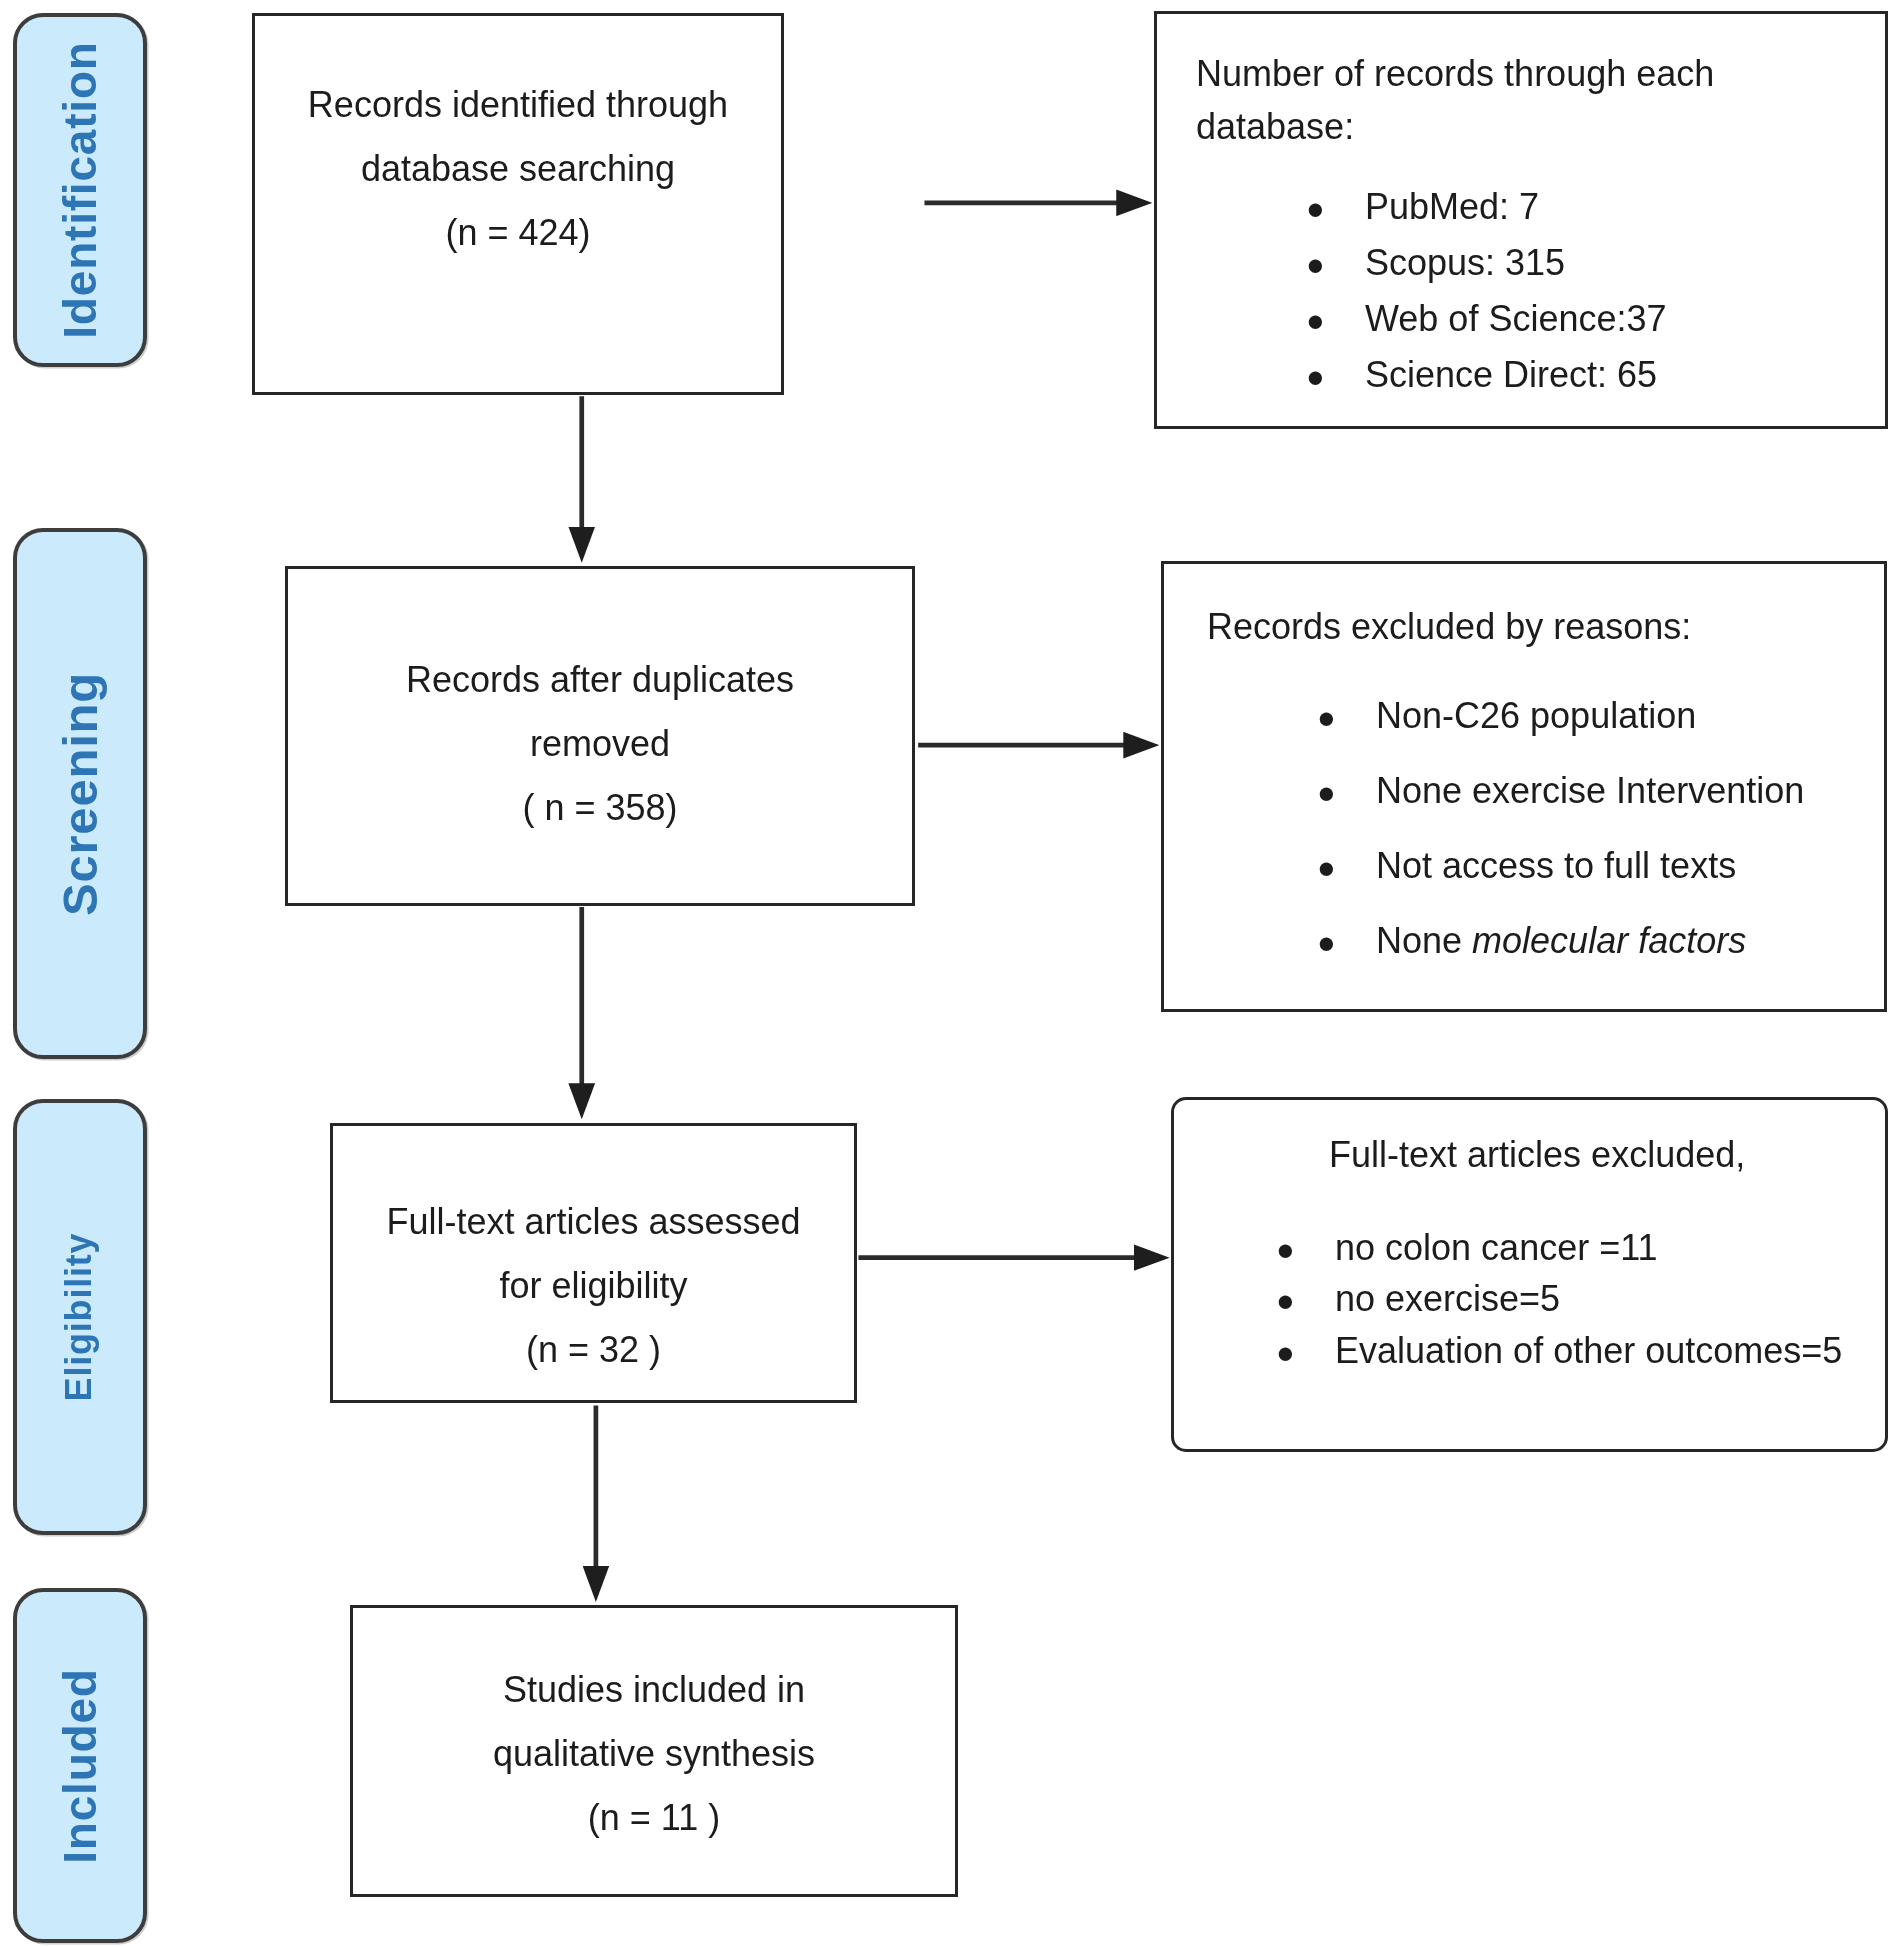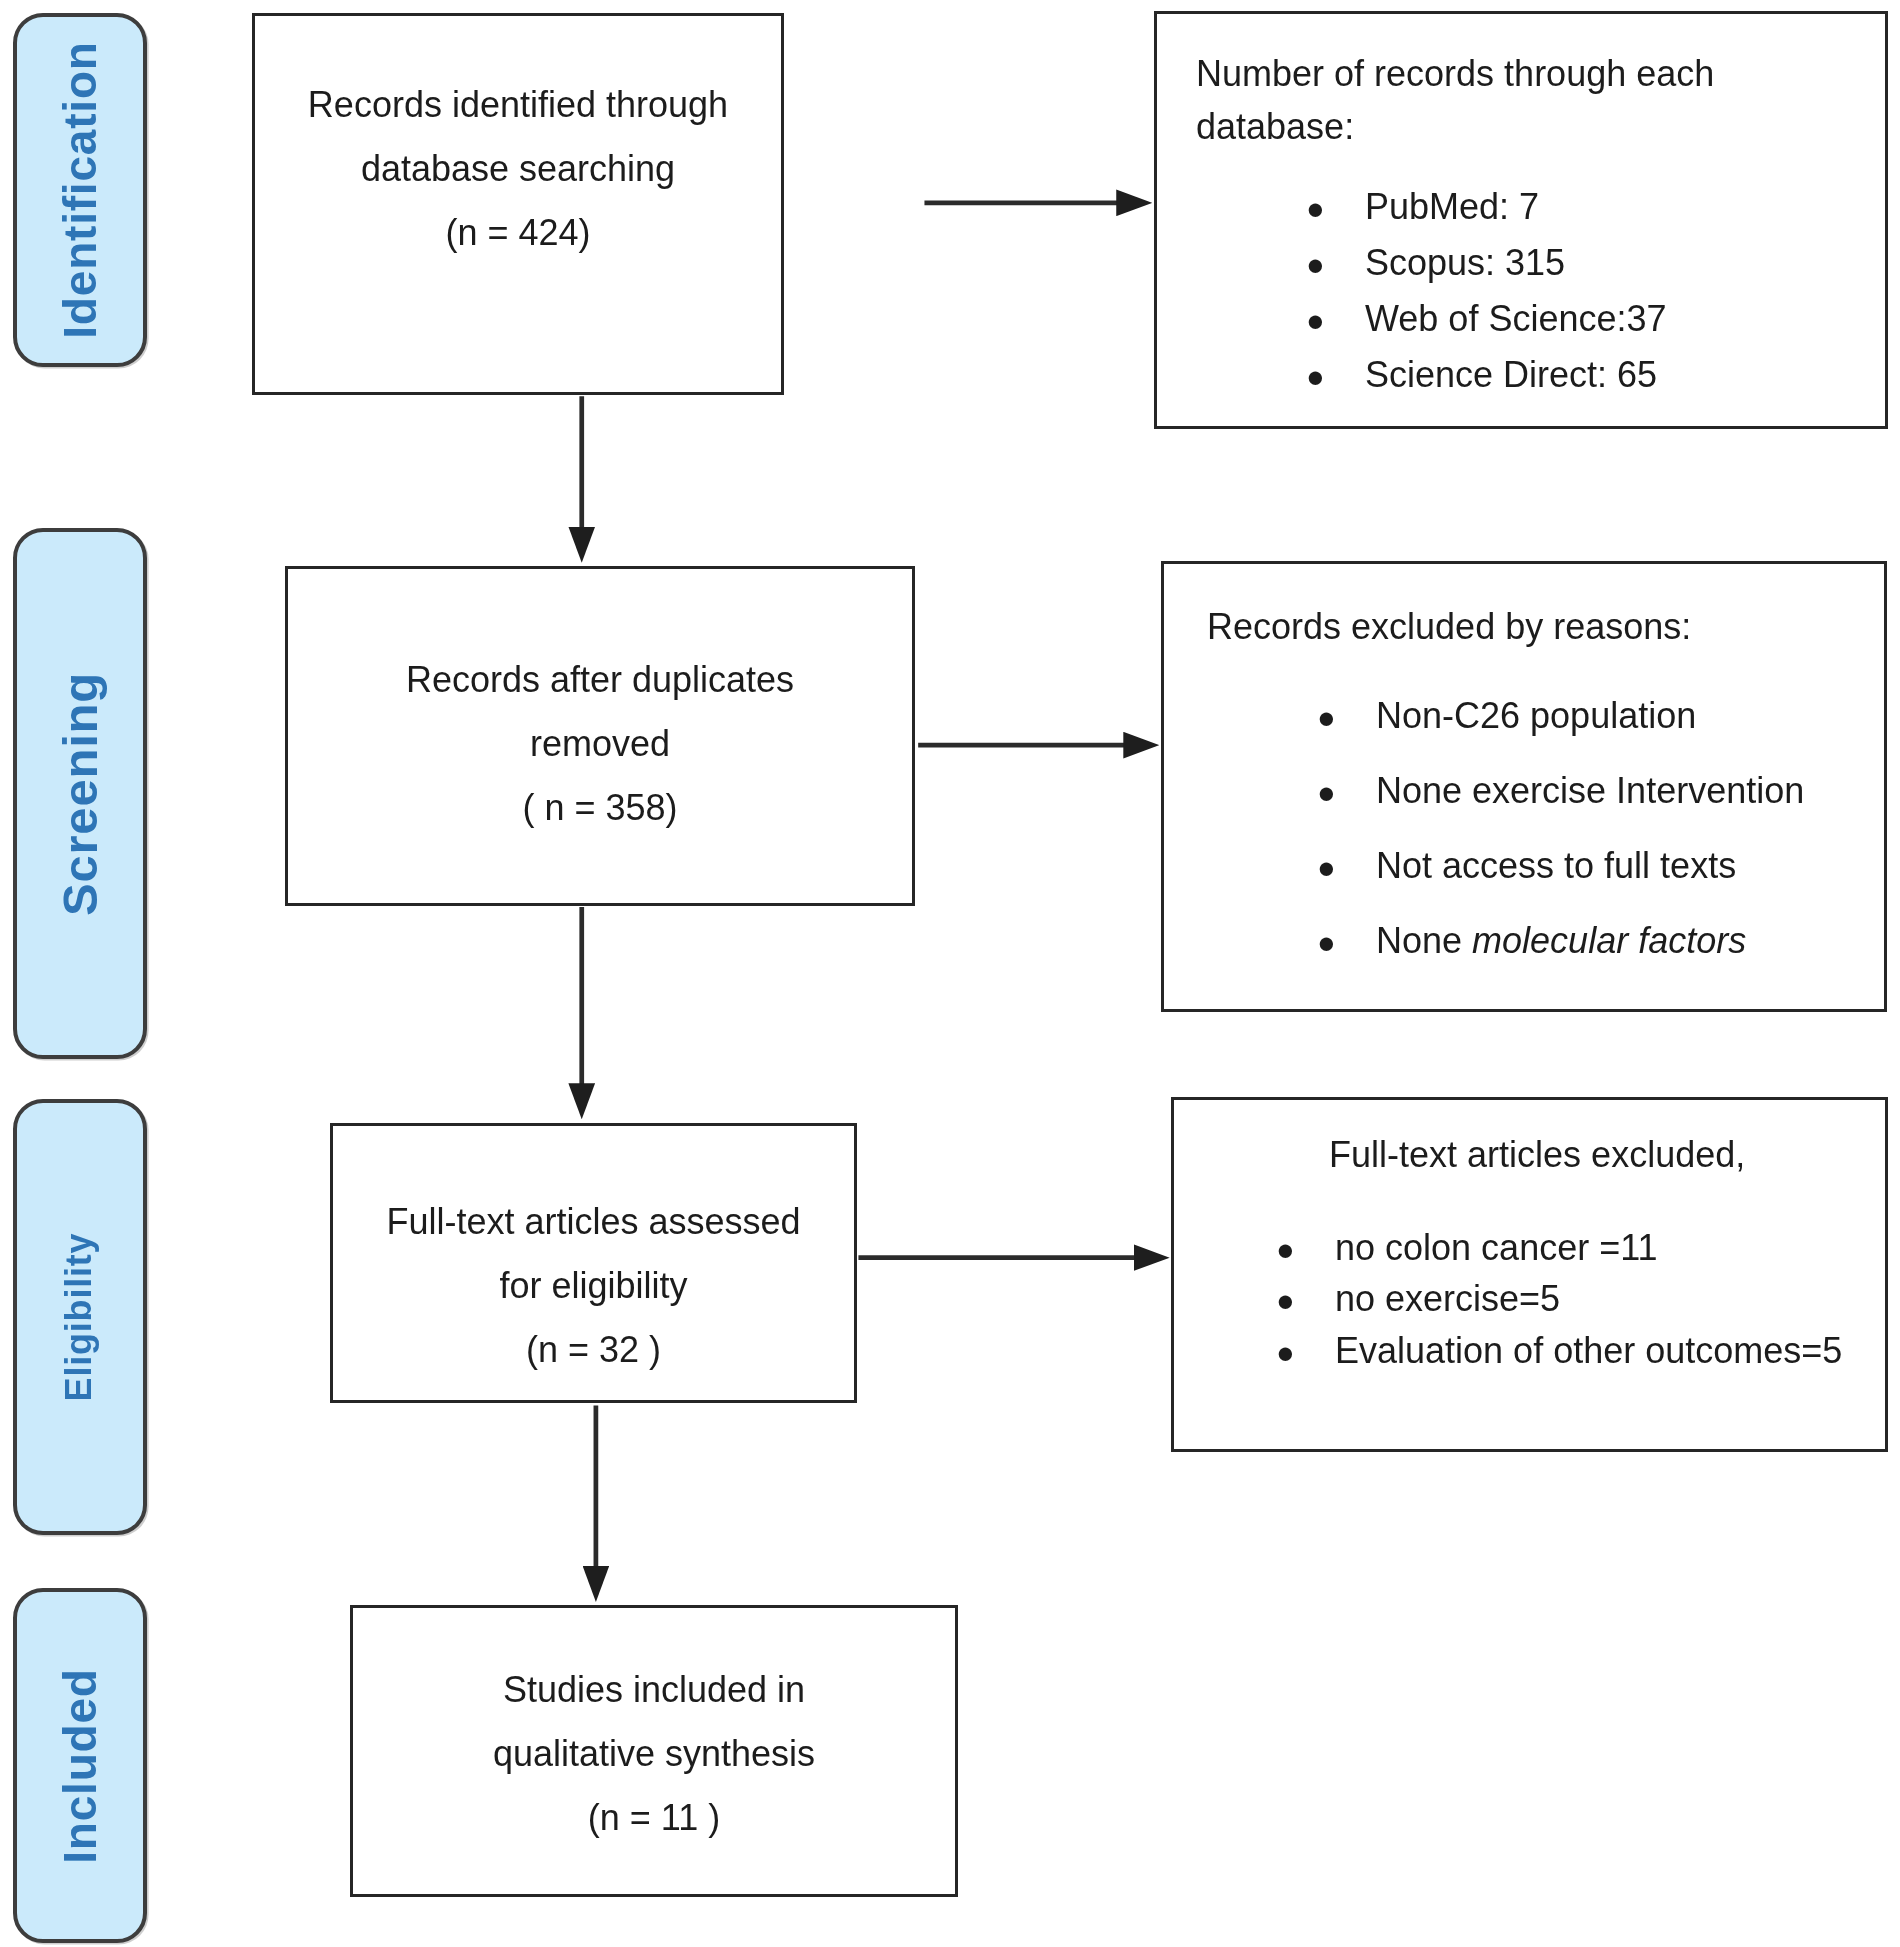--- a/index.html
+++ b/index.html
@@ -65,21 +65,21 @@
   .dbox .title{line-height:53px;}
   .dbox ul{list-style:none;margin:0;padding:0;}
   .dbox li{display:flex;align-items:baseline;}
   .dbox .dot{flex:0 0 59px;text-align:left;font-size:31px;}
   .dbox.d1{left:1154px;top:11px;width:734px;height:418px;padding:33px 31px 0 39px;}
   .dbox.d1 ul{margin-top:33px;padding-left:110px;}
   .dbox.d1 li{margin-bottom:14px;}
   .dbox.d2{left:1161px;top:561px;width:726px;height:451px;padding:36px 11px 0 43px;}
   .dbox.d2 ul{margin-top:42px;padding-left:110px;}
   .dbox.d2 li{margin-bottom:33px;}
-  .dbox.d3{left:1171px;top:1097px;width:717px;height:355px;padding:28px 19.7px 0 35px;}
+  .dbox.d3{left:1171px;top:1097px;width:717px;height:355px;padding:28px 19.7px 0 35px;border-radius:15px;}
   .dbox.d3 .title{text-align:center;}
   .dbox.d3 ul{margin-top:46px;padding-left:67px;}
   .dbox.d3 li{margin-bottom:9.4px;}
   .dbox em{margin-top:21px;}
 
   
   svg.arrows{position:absolute;left:0;top:0;pointer-events:none;}
   svg.arrows line{stroke:#2b2b2b;stroke-width:6;}
 </style>
 </head>

